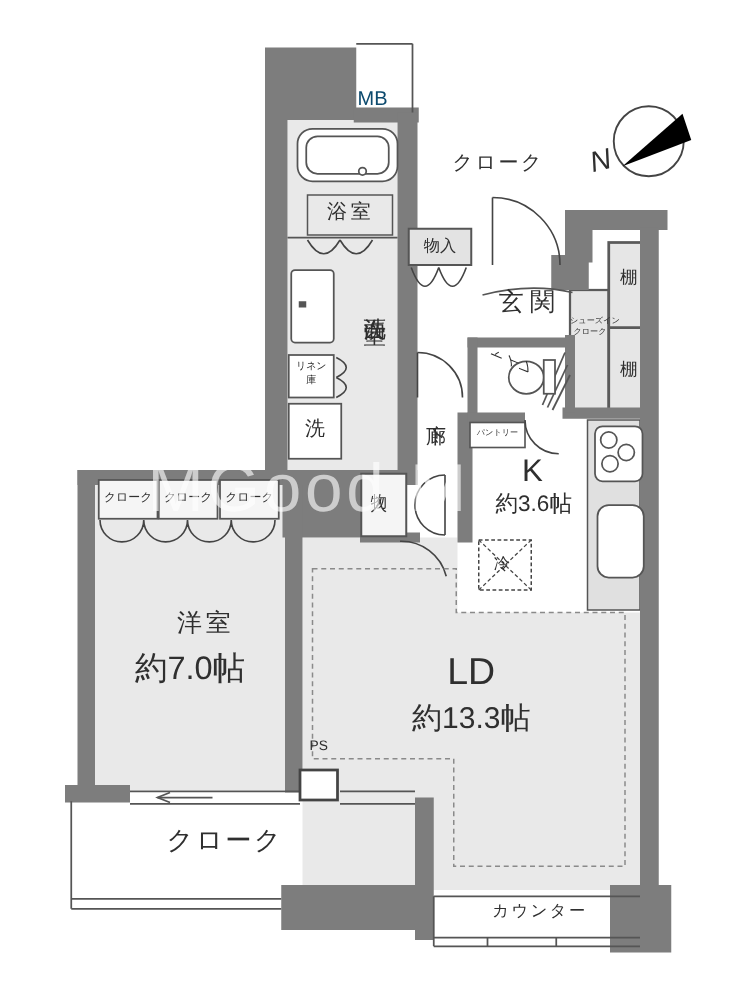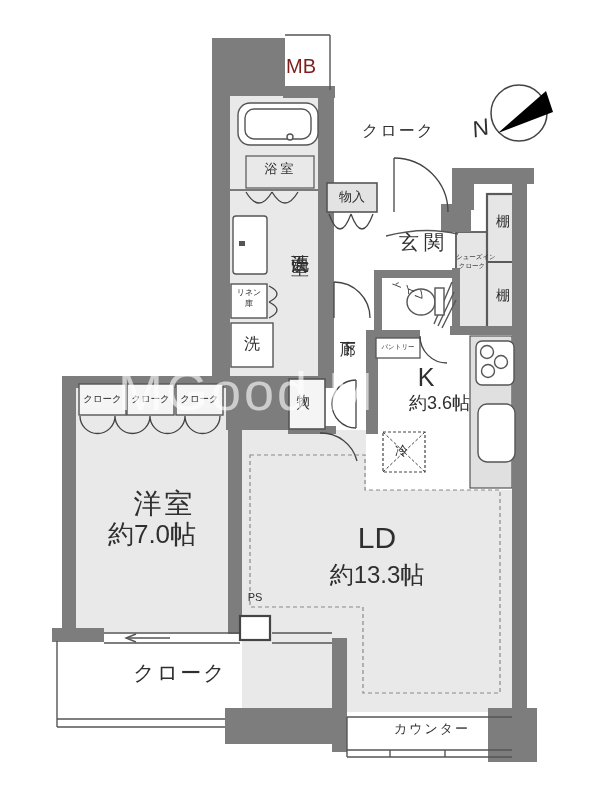--- a/index.html
+++ b/index.html
@@ -154,45 +154,45 @@
   </g>
 
   <path class="dash" d="M250,455 H365 V490 H500 V693 H363 V607 H250 Z"></path>
 
   <g>
     <circle cx="519" cy="113" r="28" fill="#ffffff" stroke="#444" stroke-width="1.5"></circle>
     <polygon points="498,133 546,91 553,112" fill="#000000"></polygon>
   </g>
 </svg>
 
-<div class="lbl" style="left:286px;top:56px;font-size:20px;color:#7f1d1d;">MB</div>
+<div class="lbl" style="left:286px;top:72px;font-size:16px;color:#0c4a6e;">MB</div>
 <div class="lbl" style="left:362px;top:123px;font-size:16px;letter-spacing:2px;">クローク</div>
 <div class="lbl" style="left:472px;top:116px;font-size:23px;font-style:italic;transform:rotate(-14deg);">N</div>
-<div class="lbl ctr" style="left:248px;top:162px;width:65px;font-size:13px;letter-spacing:3px;">浴室</div>
+<div class="lbl ctr" style="left:248px;top:162px;width:65px;font-size:16px;letter-spacing:3px;">浴室</div>
 <div class="lbl ctr" style="left:327px;top:190px;width:50px;font-size:13px;">物入</div>
 <div class="lbl ctr" style="left:386px;top:232px;width:76px;font-size:20px;letter-spacing:5px;">玄関</div>
 <div class="lbl" style="left:496px;top:214px;font-size:14px;">棚</div>
 <div class="lbl" style="left:496px;top:288px;font-size:14px;">棚</div>
 <div class="lbl ctr" style="left:456px;top:254px;width:32px;font-size:6.5px;">シューズイン</div>
 <div class="lbl ctr" style="left:456px;top:263px;width:32px;font-size:6.5px;">クローク</div>
 <div class="lbl v" style="left:290px;top:240px;font-size:18px;height:96px;">洗面室</div>
 <div class="lbl ctr" style="left:232px;top:289px;width:34px;font-size:8px;">リネン</div>
 <div class="lbl ctr" style="left:232px;top:300px;width:34px;font-size:8px;">庫</div>
 <div class="lbl ctr" style="left:231px;top:336px;width:42px;font-size:16px;">洗</div>
 <div class="lbl" style="left:383px;top:286px;font-size:11px;transform:rotate(-68deg);transform-origin:left top;writing-mode:vertical-rl;text-orientation:upright;">トイレ</div>
 <div class="lbl v" style="left:339px;top:327px;font-size:16px;">廊下</div>
 <div class="lbl ctr" style="left:377px;top:344px;width:42px;font-size:6.5px;">パントリー</div>
 <div class="lbl ctr" style="left:406px;top:364px;width:40px;font-size:25px;">K</div>
-<div class="lbl ctr" style="left:384px;top:394px;width:86px;font-size:18px;text-align:right;">約3.6帖</div>
+<div class="lbl ctr" style="left:384px;top:394px;width:86px;font-size:18px;">約3.6帖</div>
 <div class="lbl" style="left:395px;top:444px;font-size:13px;">冷</div>
 <div class="lbl v" style="left:296px;top:384px;font-size:13px;">物入</div>
 <div class="lbl ctr" style="left:79px;top:394px;width:47px;font-size:9.5px;">クローク</div>
 <div class="lbl ctr" style="left:127px;top:394px;width:47px;font-size:9.5px;">クローク</div>
 <div class="lbl ctr" style="left:176px;top:394px;width:47px;font-size:9.5px;">クローク</div>
-<div class="lbl ctr" style="left:76px;top:489px;width:177px;font-size:28px;letter-spacing:3px;">洋室</div>
+<div class="lbl ctr" style="left:76px;top:489px;width:177px;font-size:20px;letter-spacing:3px;">洋室</div>
 <div class="lbl ctr" style="left:76px;top:521px;width:152px;font-size:26px;">約7.0帖</div>
 <div class="lbl ctr" style="left:242px;top:522px;width:270px;font-size:30px;">LD</div>
 <div class="lbl ctr" style="left:242px;top:562px;width:270px;font-size:24px;">約13.3帖</div>
 <div class="lbl ctr" style="left:240px;top:592px;width:30px;font-size:11px;">PS</div>
 <div class="lbl ctr" style="left:90px;top:662px;width:180px;font-size:21px;letter-spacing:2px;">クローク</div>
 <div class="lbl ctr" style="left:352px;top:722px;width:160px;font-size:13px;letter-spacing:2px;">カウンター</div>
 
 <div id="watermark">MGood M</div>
 
 </div>

